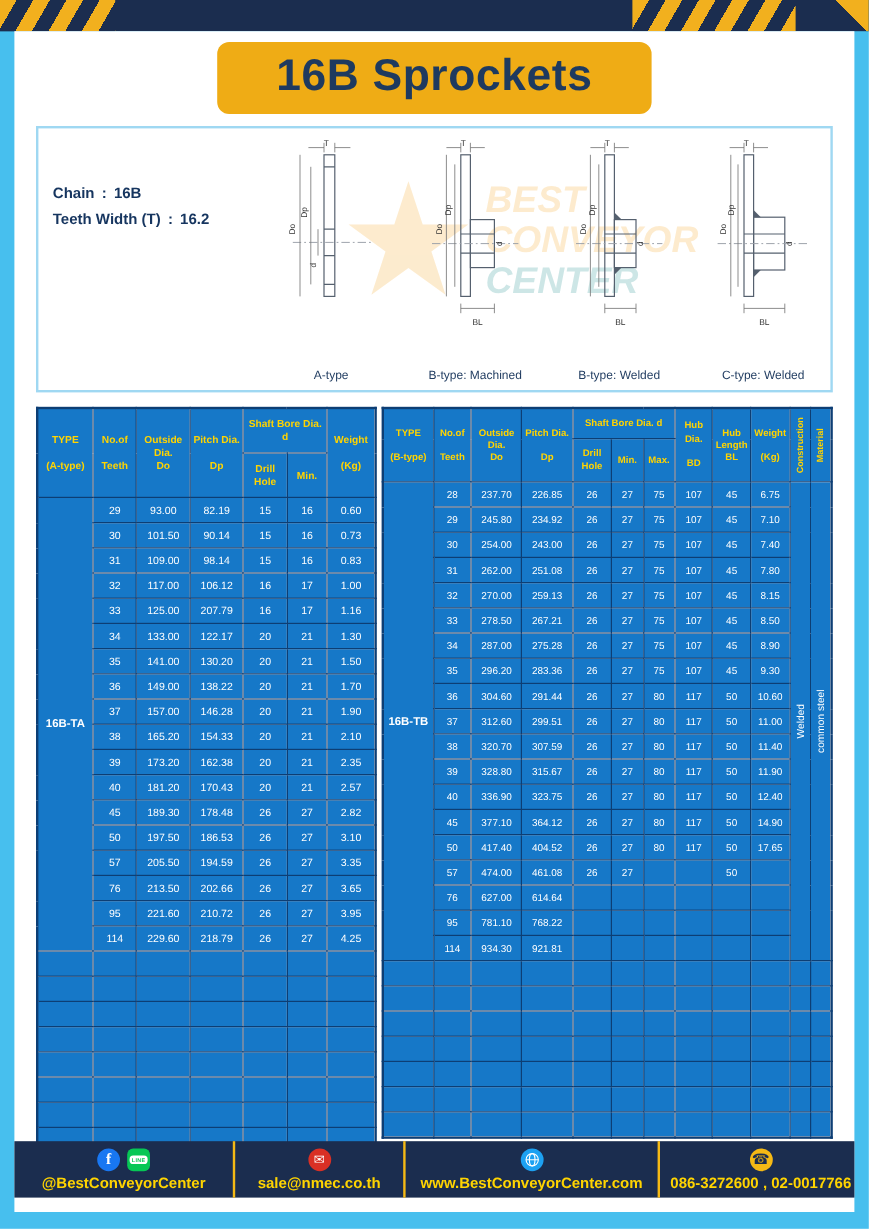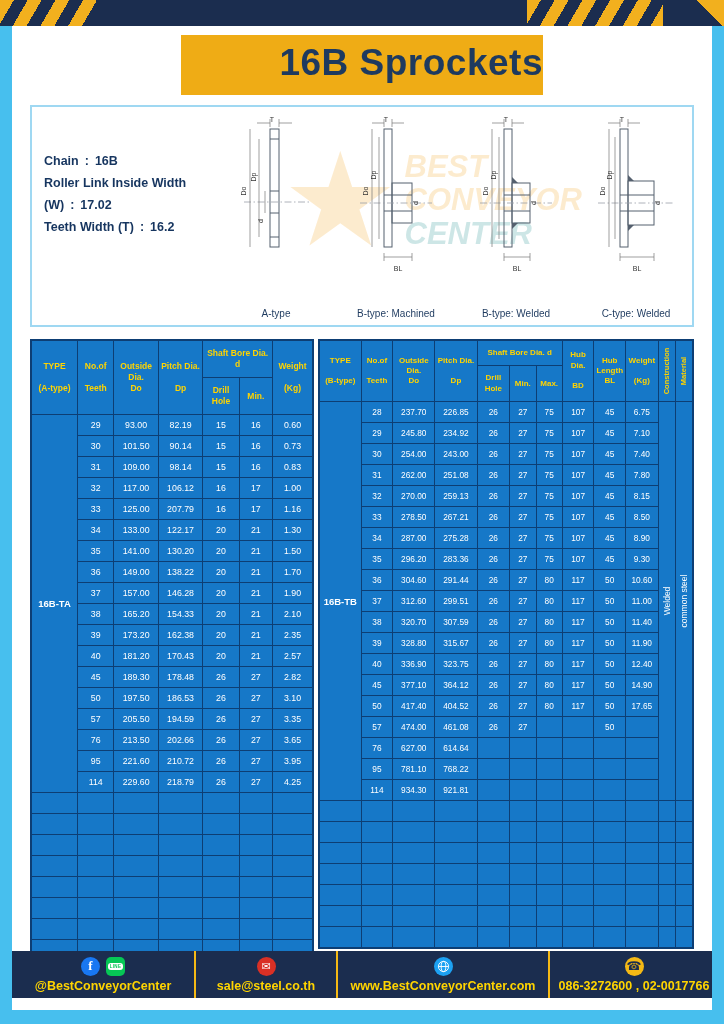--- a/index.html
+++ b/index.html
@@ -11,21 +11,21 @@
   
   .topbar{position:absolute;top:0;left:0;width:724px;height:26px;background:#1b2d4f;}
   .hazard{position:absolute;top:0;height:26px;background:repeating-linear-gradient(120deg,#f2b01e 0 12px,#1b2d4f 12px 24px);}
   .hz-left{left:0;width:96px;}
   .hz-mid{left:527px;width:136px;}
   .hz-corner{position:absolute;top:0;right:0;width:40px;height:26px;background:linear-gradient(225deg,#f2b01e 0 42%,transparent 42%);}
   
   .sheet{position:absolute;top:26px;left:12px;width:700px;height:984px;background:#ffffff;}
   .title-banner{
     width:362px;margin:9px auto 0;background:#efac15;color:#1e3a5f;
-    font-size:37px;font-weight:800;text-align:right;padding:7px 0 11px;letter-spacing:.5px;
+    font-size:37px;font-weight:800;text-align:center;padding:7px 0 11px;letter-spacing:.5px;border-radius:10px;
   }
   
   .info-panel{position:relative;margin:10px 18px 0;height:218px;border:2px solid #9fd8f2;display:flex;overflow:hidden;background:#fff;}
   .specs{width:236px;padding:44px 0 0 12px;color:#16355f;font-weight:700;font-size:12.5px;line-height:1.75;position:relative;z-index:2;}
   .spec-line .colon{margin:0 6px;}
   .diagrams{flex:1;display:flex;justify-content:space-around;align-items:stretch;padding:8px 6px 6px 0;position:relative;z-index:2;gap:20px;}
   .diagrams figure{margin:0;display:flex;flex-direction:column;align-items:center;justify-content:space-between;}
   .diagrams figcaption{font-size:10px;color:#1e3a5f;margin-top:2px;white-space:nowrap;}
   .diagrams svg{display:block;}
   .dwg{stroke:#55606e;stroke-width:1;fill:none;}
@@ -86,21 +86,20 @@
       <span class="wm-star">★</span>
       <span class="wm-text">
         <span>BEST</span><br>
         <span>CONVEYOR</span><br>
         <span class="teal">CENTER</span>
       </span>
     </div>
 
     <div class="specs">
       <div class="spec-line"><span>Chain</span><span class="colon">:</span><span>16B</span></div>
-      <div class="spec-line"><span>Roller Link Inside Width (W)</span><span class="colon">:</span><span>17.02</span></div>
       <div class="spec-line"><span>Teeth Width (T)</span><span class="colon">:</span><span>16.2</span></div>
     </div>
 
     <div class="diagrams">
 
       <figure>
         <svg width="100" height="166" viewBox="0 0 100 166">
           <line class="dim" x1="44" y1="4" x2="44" y2="12"></line>
             <line class="dim" x1="53" y1="4" x2="53" y2="12"></line>
           <line class="dim" x1="31" y1="8" x2="44" y2="8"></line>
@@ -818,21 +817,21 @@
         <span class="lineic">
             <span class="linebubble">LINE</span>
           </span>
       </div>
       <div class="flabel">@BestConveyorCenter</div>
     </div>
     <div class="fseg" style="flex:0 0 20%">
       <div class="ficons">
         <span class="icirc mail">✉</span>
       </div>
-      <div class="flabel">sale@steel.co.th</div>
+      <div class="flabel">sale@nmec.co.th</div>
     </div>
     <div class="fseg" style="flex:0 0 30%">
       <div class="ficons">
         <span class="icirc globe">
           <svg width="13" height="13" viewBox="0 0 14 14">
               <g fill="none" stroke="#ffffff" stroke-width="1">
                 <circle cx="7" cy="7" r="5.5"></circle>
                 <ellipse cx="7" cy="7" rx="2.5" ry="5.5"></ellipse>
                 <line x1="1.5" y1="7" x2="12.5" y2="7"></line>
               </g>

